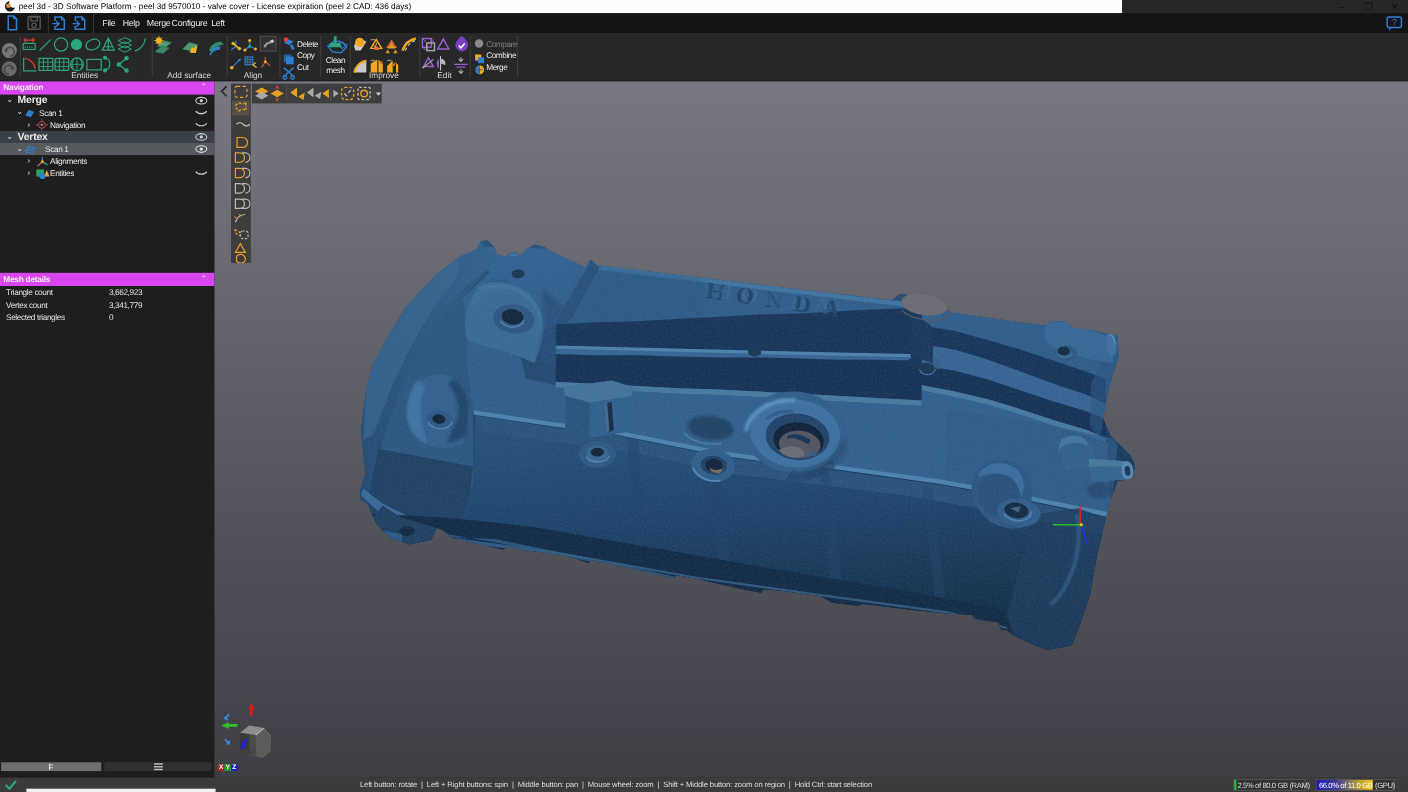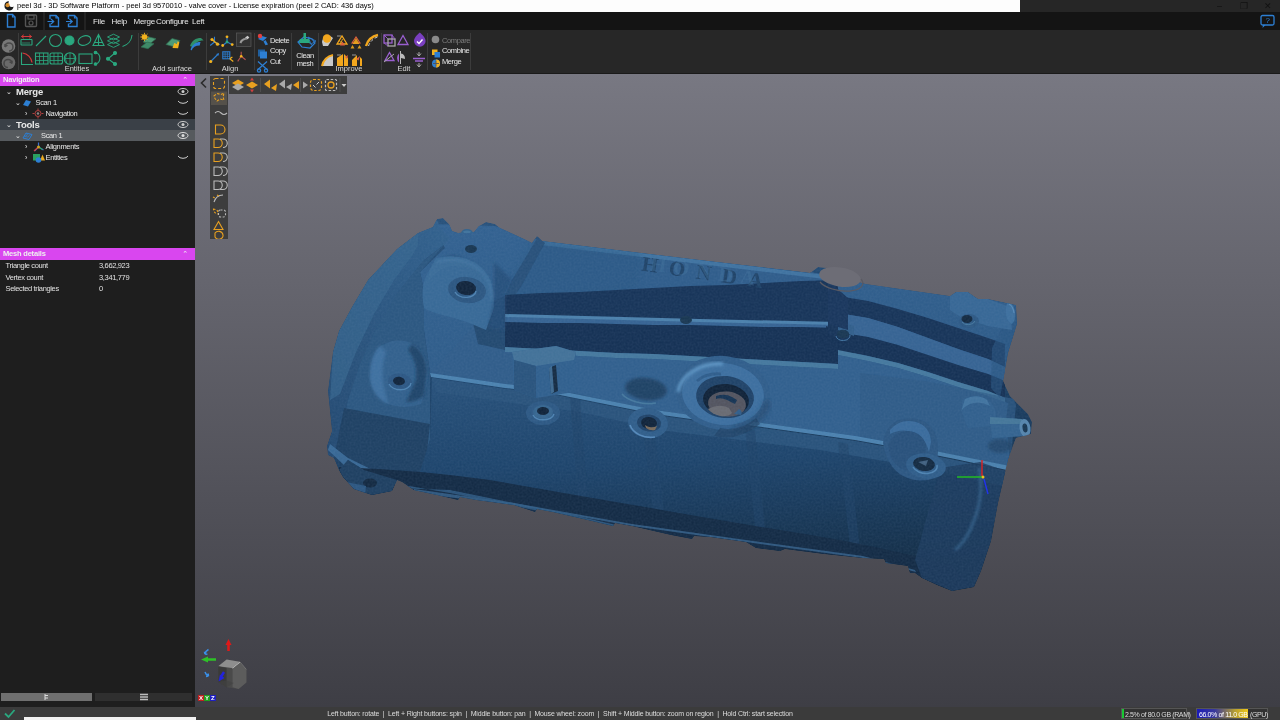--- a/index.html
+++ b/index.html
@@ -267,21 +267,21 @@
           <circle cx="6" cy="5.5" r="1.2" fill="#888"></circle>
           <path d="M6 0.5 v2 M6 8.5 v2 M0.5 5.5 h2 M9.5 5.5 h2" stroke="#b04040" stroke-width="1"></path>
         </svg>
       <span style="position:absolute;left:45.5px">Navigation</span>
       <svg class="eye" width="12" height="11">
           <path d="M1 4 a5.5 4 0 0 0 10 0" fill="none" stroke="#ccc" stroke-width="1"></path>
         </svg>
       </div>
     <div class="trow" style="font-weight:bold;font-size:9.5px;letter-spacing:-0.2px;background:#3a4047">
         <span style="position:absolute;left:6px;top:0px;font-size:7px;font-weight:normal">⌄</span>
-        <span style="position:absolute;left:16px">Tools</span>
+        <span style="position:absolute;left:16px">Vertex</span>
       <svg class="eye" width="12" height="11">
           <ellipse cx="6" cy="5.5" rx="5" ry="3" fill="none" stroke="#ccc" stroke-width="1"></ellipse>
           <circle cx="6" cy="5.5" r="1.5" fill="#ccc"></circle>
         </svg>
       </div>
     <div class="trow" style="background:#565a5e">
         <span style="position:absolute;left:15px;top:0px;font-size:7px">⌄</span>
       <svg width="13" height="11" style="position:absolute;left:21px">
           <path d="M2 8 l3 -5 l6 1.5 l-3 5 z" fill="none" stroke="#2d7fd3" stroke-width="1"></path>
           <path d="M5 3 l1.5 2 l-3 1.5 l3.5 0.5 l2 -2.5" fill="none" stroke="#2d7fd3" stroke-width="0.7"></path>

